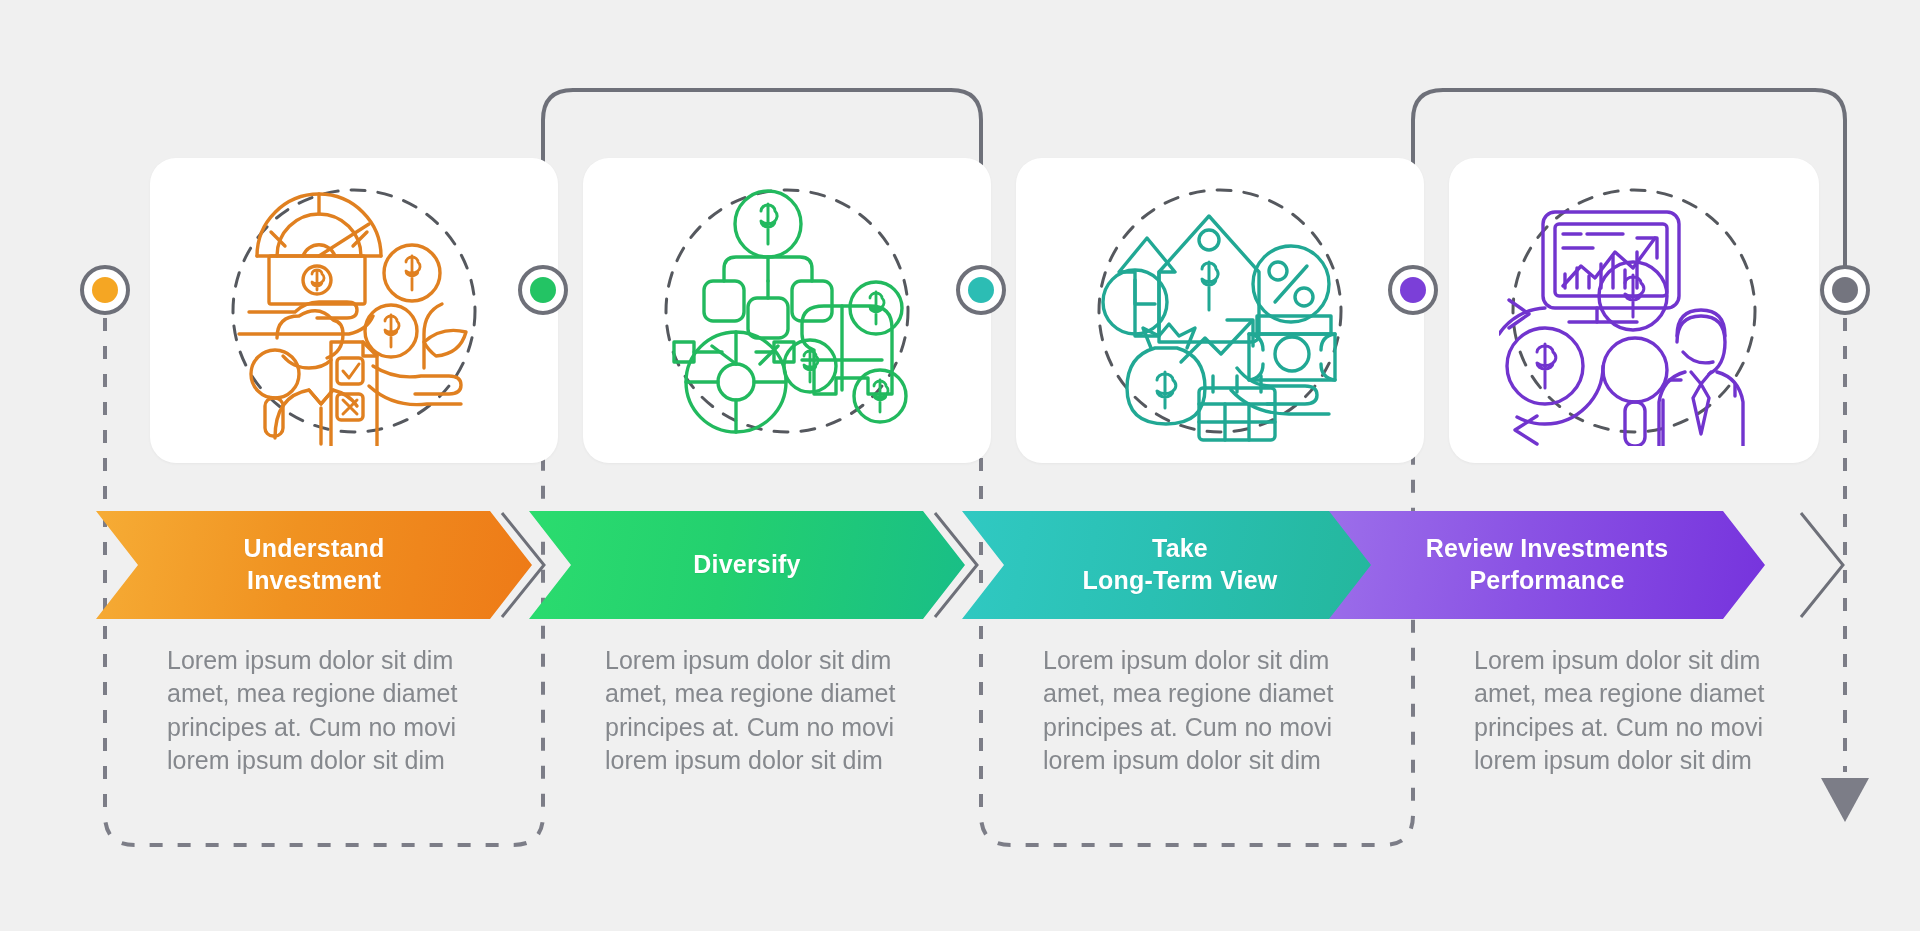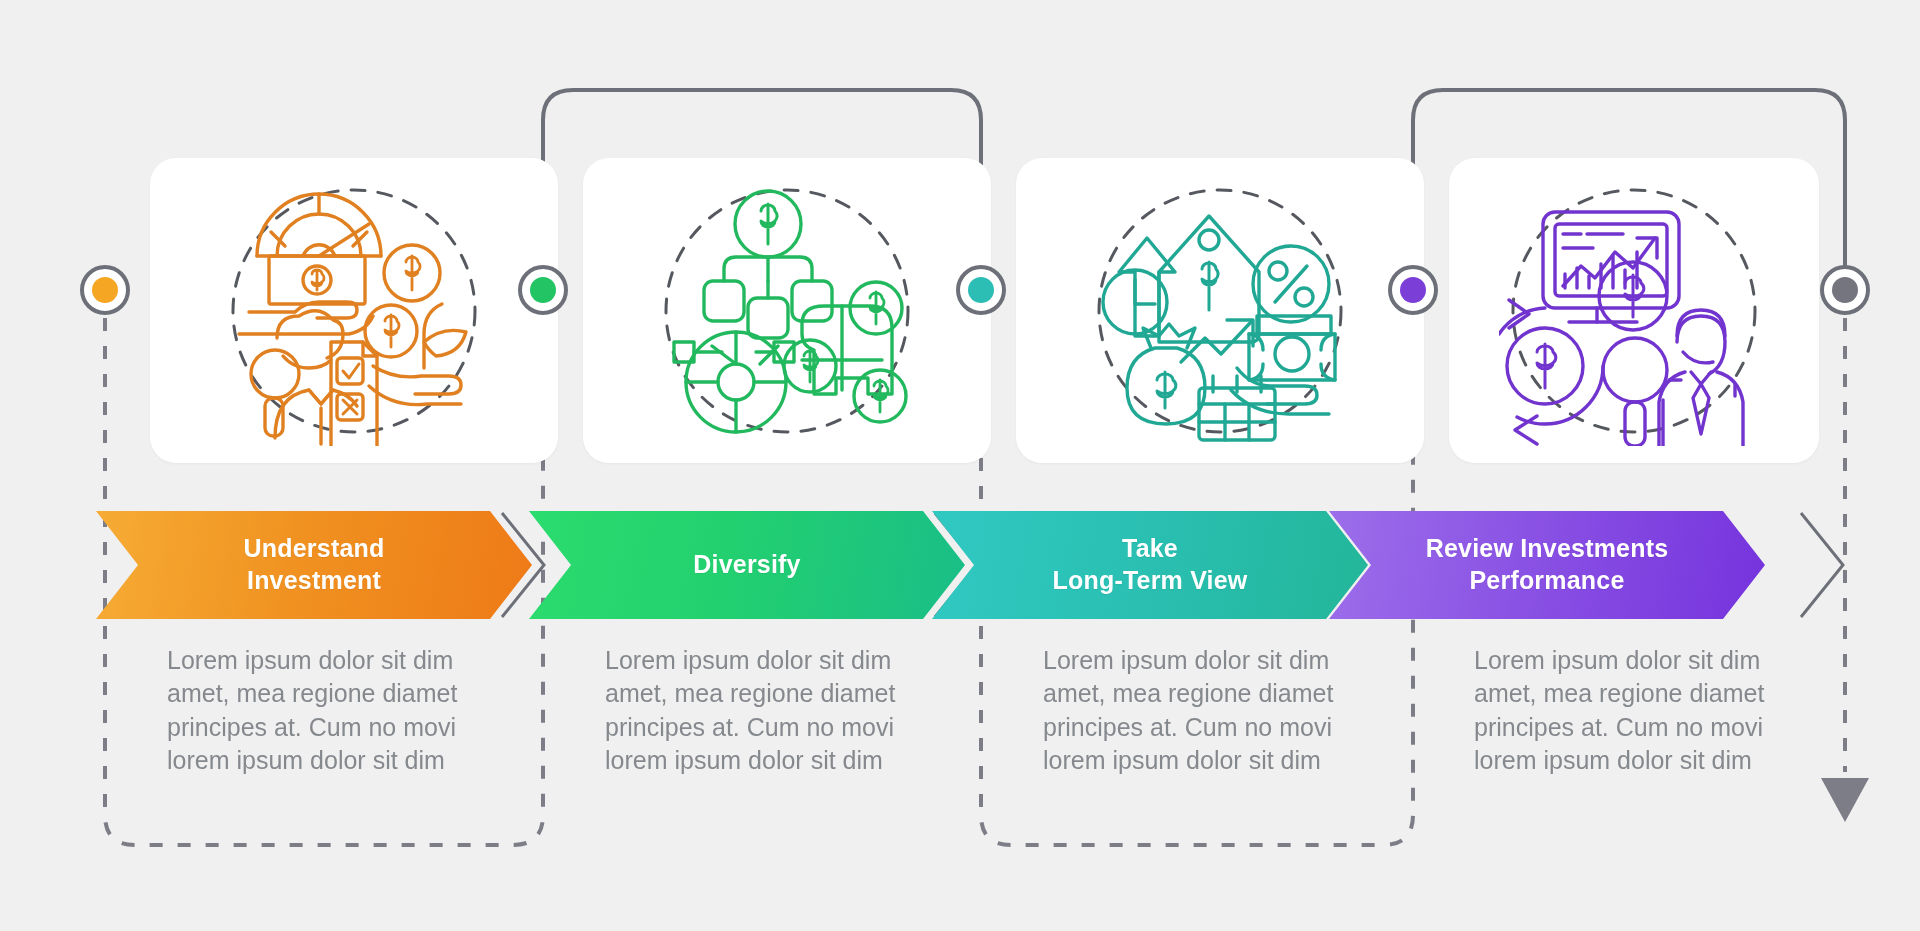--- a/index.html
+++ b/index.html
@@ -371,21 +371,21 @@
       <div class="bshape" style="background:linear-gradient(100deg,#2BDC6E 0%,#23D06F 45%,#19BE87 100%);"></div>
       <div class="blabel">Diversify</div>
     </div>
 
     <div class="banner" style="left:96px; width:436px;">
       <div class="bshape" style="background:linear-gradient(100deg,#F6AC35 0%,#F09221 45%,#EE7A17 100%);"></div>
       <div class="blabel">Understand
 Investment</div>
     </div>
 
-    <div class="banner" style="left:932px; width:436px;">
+    <div class="banner" style="left:962px; width:436px;">
       <div class="bshape" style="background:linear-gradient(100deg,#30C9C2 0%,#2AC0B3 45%,#23B69A 100%);"></div>
       <div class="blabel">Take
 Long-Term View</div>
     </div>
 
     <div class="banner" style="left:1329px; width:436px;">
       <div class="bshape" style="background:linear-gradient(100deg,#9C6EEA 0%,#8A52E4 45%,#7633DD 100%);"></div>
       <div class="blabel">Review Investments
 Performance</div>
     </div>

